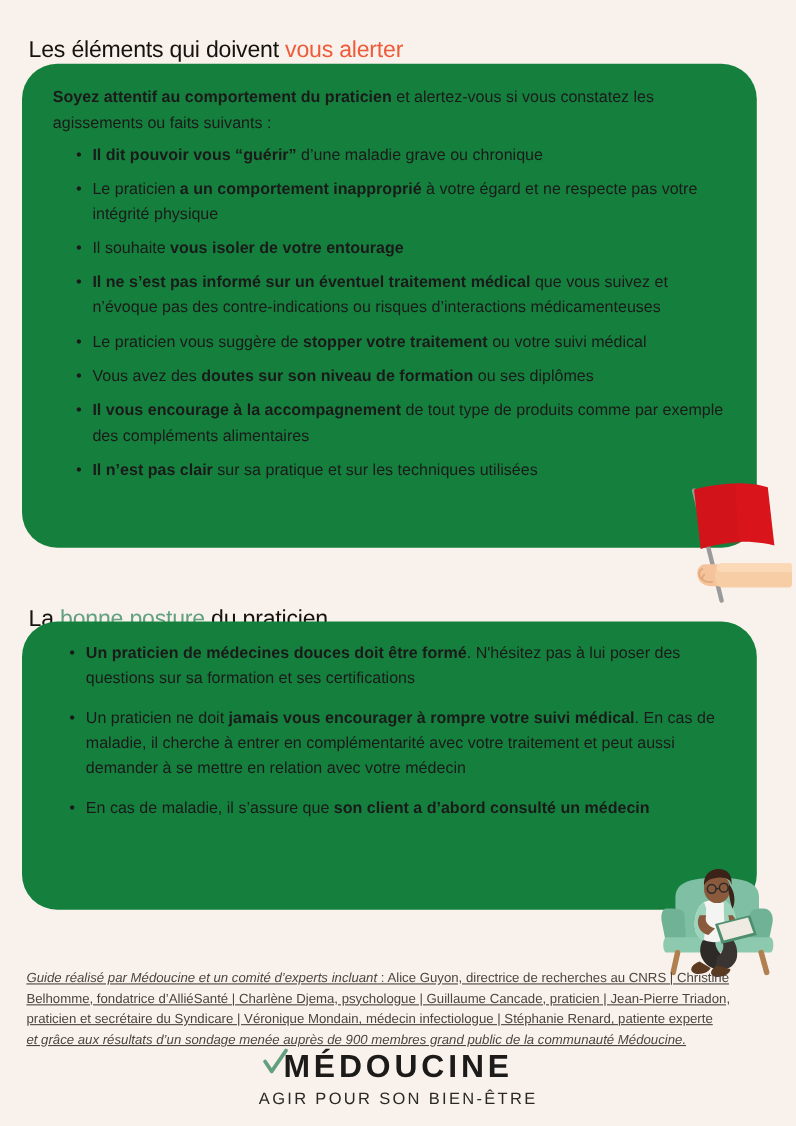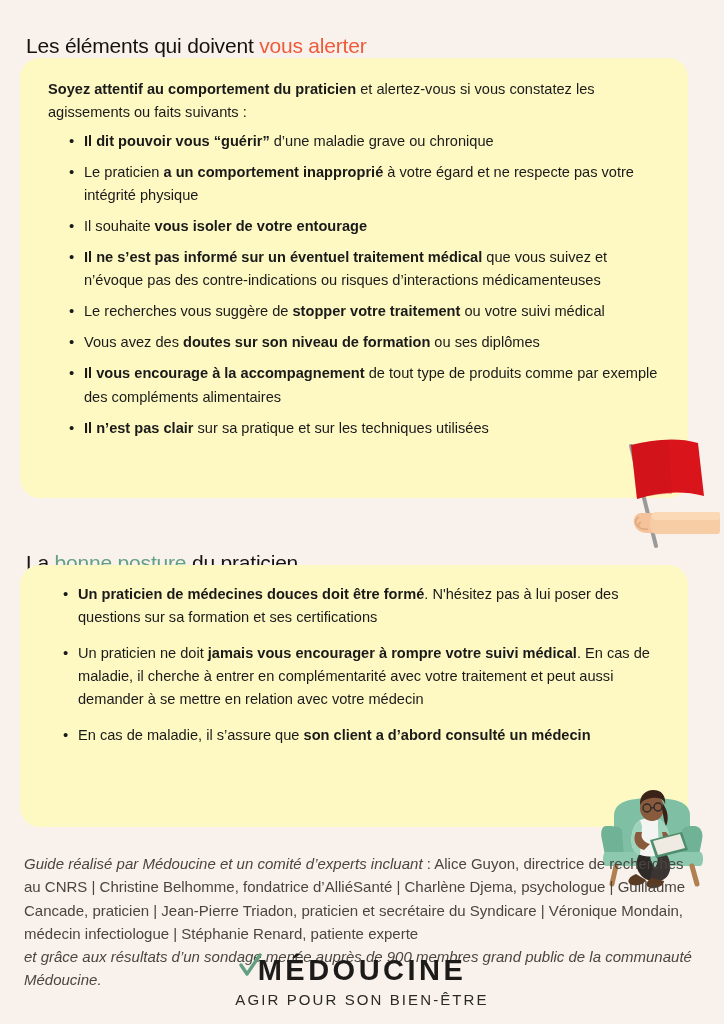--- a/index.html
+++ b/index.html
@@ -41,22 +41,22 @@
   }
   #heading-good {
     position: absolute;
     left: 26px;
     top: 533px;
   }
 
   
   .card {
     position: absolute;
-    background: #fef9c3;
-    border-radius: 20px;
+    background: #15803d;
+    border-radius: 32px;
     box-sizing: border-box;
   }
   #card-alert {
     left: 20px;
     top: 58px;
     width: 668px;
     height: 440px;
     padding: 20px 28px 14px 28px;
   }
   #card-good {
@@ -119,25 +119,26 @@
     top: 782px;
     width: 120px;
     height: 108px;
     pointer-events: none;
   }
 
   
   #footer-credits {
     position: absolute;
     left: 24px;
-    top: 852px;
+    top: 880px;
     width: 676px;
-    font-size: 15px;
+    font-size: 12px;
     line-height: 1.55;
     color: #4A4541;
+    text-decoration: underline;
   }
   #footer-credits .lead { font-style: italic; }
   #footer-credits .survey { font-style: italic; display: block; }
 
   
   #logo-block {
     position: absolute;
     left: 0;
     right: 0;
     top: 956px;
@@ -175,21 +176,21 @@
   <h2 class="section-heading" id="heading-alert"><span>Les éléments qui doivent </span><span class="accent-alert">vous alerter</span></h2>
 
   <div class="card" id="card-alert">
     <p class="intro-paragraph"><b>Soyez attentif au comportement du praticien</b><span> et alertez-vous si vous constatez les agissements ou faits suivants :</span></p>
 
     <ul class="bullets">
       <li><b>Il dit pouvoir vous “guérir”</b><span> d’une maladie grave ou chronique</span></li>
       <li><span>Le praticien </span><b>a un comportement inapproprié</b><span> à votre égard et ne respecte pas votre intégrité physique</span></li>
       <li><span>Il souhaite </span><b>vous isoler de votre entourage</b><span></span></li>
       <li><b>Il ne s’est pas informé sur un éventuel traitement médical</b><span> que vous suivez et n’évoque pas des contre-indications ou risques d’interactions médicamenteuses</span></li>
-      <li><span>Le recherches vous suggère de </span><b>stopper votre traitement</b><span> ou votre suivi médical</span></li>
+      <li><span>Le praticien vous suggère de </span><b>stopper votre traitement</b><span> ou votre suivi médical</span></li>
       <li><span>Vous avez des </span><b>doutes sur son niveau de formation</b><span> ou ses diplômes</span></li>
       <li><b>Il vous encourage à la accompagnement</b><span> de tout type de produits comme par exemple des compléments alimentaires</span></li>
       <li><b>Il n’est pas clair</b><span> sur sa pratique et sur les techniques utilisées</span></li>
     </ul>
   </div>
 
   <svg id="flag-illustration" viewBox="0 0 120 124" aria-hidden="true">
 
     <line x1="31" y1="12" x2="56" y2="112" stroke="#9A9A9A" stroke-width="4" stroke-linecap="round"></line>
 

